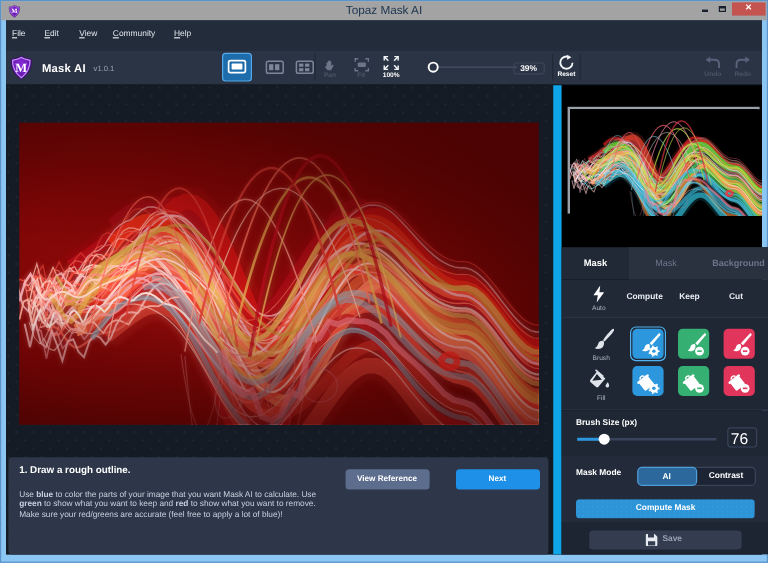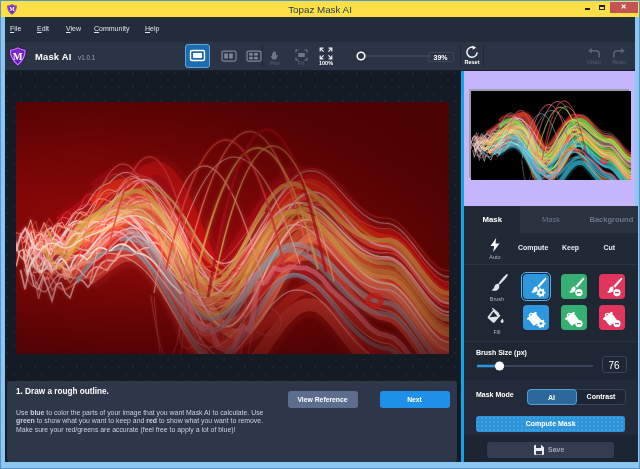--- a/index.html
+++ b/index.html
@@ -1,19 +1,19 @@
 <!DOCTYPE html>
 <html><head>
 <meta charset="utf-8">
 <style>
 * { margin:0; padding:0; box-sizing:border-box; }
 html,body { width:640px; height:469px; overflow:hidden; }
 body { font-family:"Liberation Sans", sans-serif; background:#5b8fc6; position:relative; }
 .frame { position:absolute; inset:0; border:1px solid #5b93cb; background:#8cc7f4; }
-.titlebar { position:absolute; left:1px; top:1px; right:1px; height:16px; background:#fde047; }
+.titlebar { position:absolute; left:1px; top:1px; right:1px; height:16px; background:#a3a3a3; }
 .tb-icon { position:absolute; left:6px; top:3px; width:10px; height:11px; }
 .tb-title { position:absolute; left:0; right:0; top:3px; text-align:center; font-size:9.8px; color:#1c3450; }
 .tb-min { position:absolute; left:583.5px; top:7px; width:5.5px; height:1.6px; background:#16202e; }
 .tb-max { position:absolute; left:598px; top:4px; width:6px; height:5px; border:1px solid #16202e; border-top-width:2px; }
 .tb-close { position:absolute; left:609px; top:1px; width:27.5px; height:10.5px; background:#c35450; color:#fff; font-size:7px; font-weight:bold; text-align:center; line-height:10.5px; }
 .client { position:absolute; left:5px; top:17px; width:630px; height:445px; background:#161c27; }
 .menubar { position:absolute; left:0; top:0; width:630px; height:25px; background:#232c3b; }
 .menubar span { position:absolute; top:8px; font-size:7px; color:#dfe5ec; }
 .menubar u { text-decoration:underline; }
 .toolbar { position:absolute; left:0; top:25px; width:630px; height:29px; background:#2b3444; border-bottom:1px solid #191f2a; }
@@ -29,35 +29,35 @@
 .zoombox { position:absolute; left:422.5px; top:9.5px; width:26px; height:10px; border:1px solid #3c4658; border-radius:2px; color:#fff; font-size:7px; font-weight:bold; text-align:center; line-height:10px; }
 .canvas { position:absolute; left:0; top:54px; width:456px; height:391px; background:#151b25;
   background-image: radial-gradient(#1e2430 1px, transparent 1.2px), radial-gradient(#1e2430 1px, transparent 1.2px);
   background-size:14px 14px; background-position:2px 2px, 9px 9px;padding-left:36px; }
 .mainimg { position:absolute; left:11px; top:31px; width:433px; height:252px; }
 .instr { position:absolute; left:2px; top:309.5px; width:449.5px; height:81.5px; background:#2d3749; border-radius:3px; }
 .instr h1 { position:absolute; left:9px; top:6px; font-size:8.2px; color:#fff; }
 .instr p { position:absolute; left:9px; top:28.5px; font-size:6.9px; line-height:8.3px; color:#c9d1de; }
 .btn-viewref { position:absolute; left:280.5px; top:10px; width:70px; height:17px; background:#5d6d8e; border-radius:3px; color:#fff; font-size:6.8px; font-weight:bold; text-align:center; line-height:17px; }
 .btn-next { position:absolute; left:372.5px; top:10px; width:70px; height:17px; background:#1e90e8; border-radius:3px; color:#fff; font-size:6.8px; font-weight:bold; text-align:center; line-height:17px; }
-.rpanel { position:absolute; left:456px; top:54px; width:174px; height:391px; background:#c4b5fd; border-left:3px solid #0ea5e9; }
+.rpanel { position:absolute; left:456px; top:54px; width:174px; height:391px; background:#000000; border-left:7px solid #0ea5e9; }
 .thumb { position:absolute; left:4.5px; top:18px; width:160.5px; height:89px; border:2px solid #9aa0a8; background:#000; }
 .rtabs { position:absolute; left:0; top:134.7px; width:174px; height:27px; background:#212937; }
 .rtabs .inact { position:absolute; left:56px; top:0; width:118px; height:27px; background:#2a3240; }
 .rtabs span { position:absolute; top:9px; font-size:7.8px; }
 .rauto { position:absolute; left:0; top:161.6px; width:174px; height:32px; background:#212937; border-bottom:1px solid #2b3443; }
 .rauto b { position:absolute; top:11px; font-size:7px; color:#e8ecf2; }
 .rgrid { position:absolute; left:0; top:194px; width:174px; height:77px; background:#1f2734; border-bottom:1px solid #2b3443; }
 .cbtn { position:absolute; width:26px; height:25.5px; border-radius:4px; }
 .rsize { position:absolute; left:0; top:271px; width:174px; height:37.5px; background:#1f2734; }
 .rmode { position:absolute; left:0; top:308.5px; width:174px; height:55.5px; background:#232b3a; }
 .rsave { position:absolute; left:0; top:364px; width:174px; height:27px; background:#1d2432; }
 .seclabel { position:absolute; font-size:7px; font-weight:bold; color:#fff; }
 .minilabel { position:absolute; font-size:5.5px; color:#aeb6c2; text-align:center; }
-.valbox { position:absolute; border:1px solid #39445a; border-radius:3px; color:#fff; font-size:10px; text-align:right; }
+.valbox { position:absolute; border:1px solid #39445a; border-radius:3px; color:#fff; font-size:13px; text-align:right; }
 </style>
 </head>
 <body>
 <div class="frame"></div>
 
 <div class="titlebar">
   <svg class="tb-icon" viewBox="0 0 20 23">
       <defs>
         <radialGradient id="shgs" cx="50%" cy="38%" r="70%">
 <stop offset="0%" stop-color="#8a30d8"></stop>

